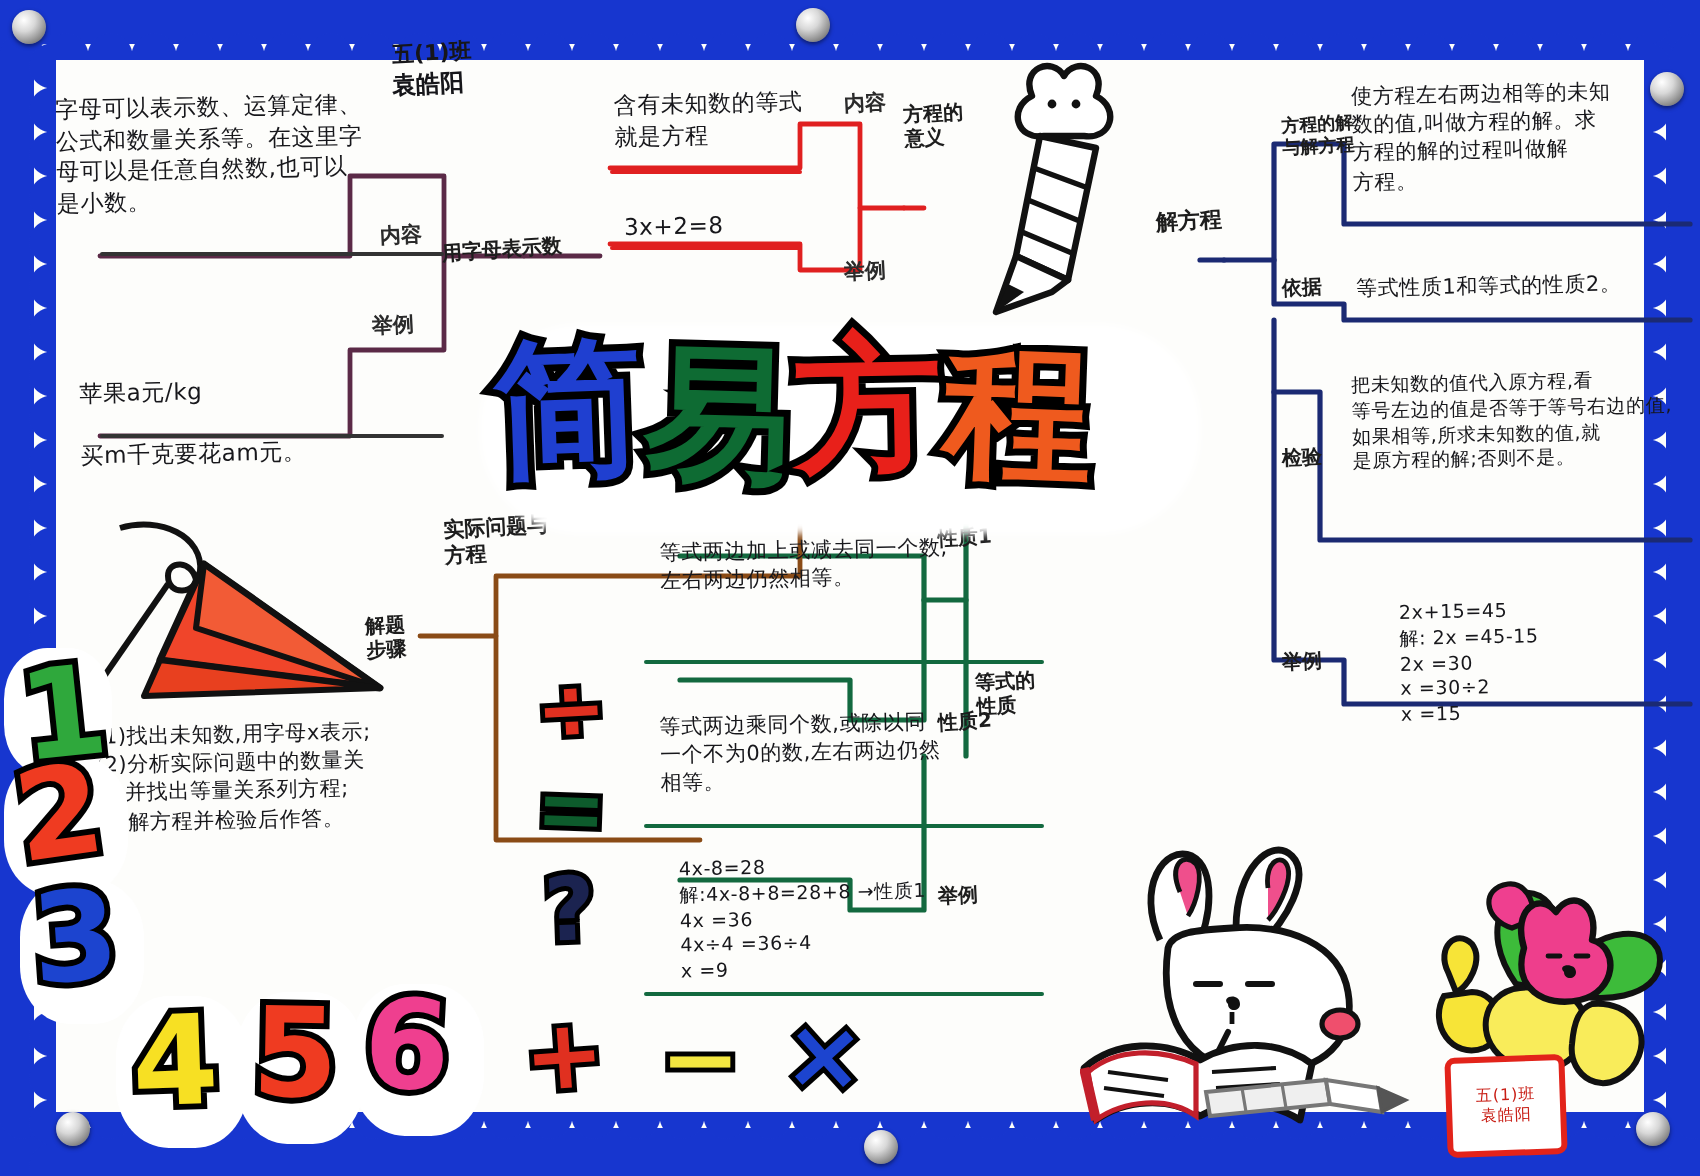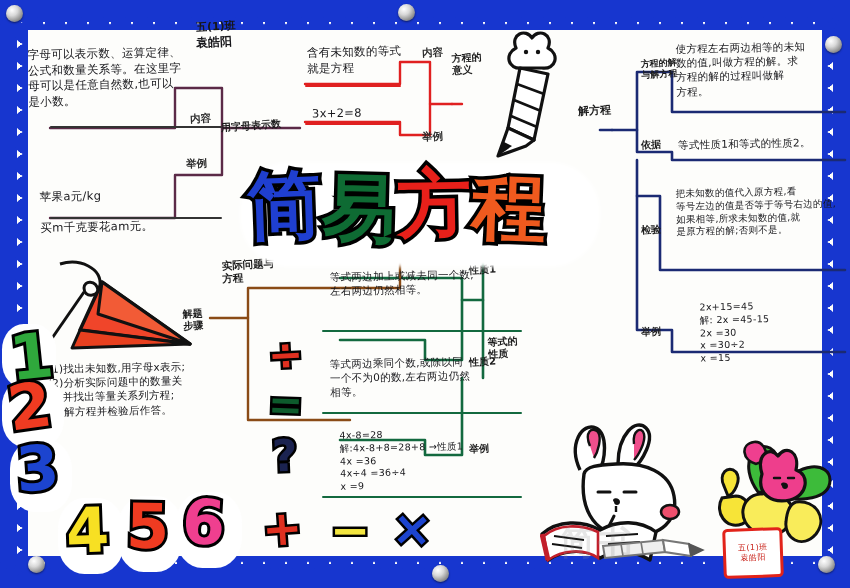--- a/index.html
+++ b/index.html
@@ -316,14 +316,13 @@
     <path d="M62,36 C56,16 70,8 78,18 C86,6 100,14 96,32 C110,36 108,58 90,62 C72,66 56,56 62,36 Z" fill="#ee3e8c" stroke="#111" stroke-width="3.2" stroke-linejoin="round"></path>
     <path d="M74,40 L80,40 M88,40 L94,40" stroke="#111" stroke-width="2.4" stroke-linecap="round"></path>
     <path d="M82,48 C78,44 88,43 88,48 C88,52 82,52 82,48 Z" fill="#111"></path>
   </svg>
 
   <div class="stamp">
     <div>五(1)班</div>
     <div>袁皓阳</div>
   </div>
 
-  <div class="watermark">简书</div>
 </div>
 
 </body></html>

